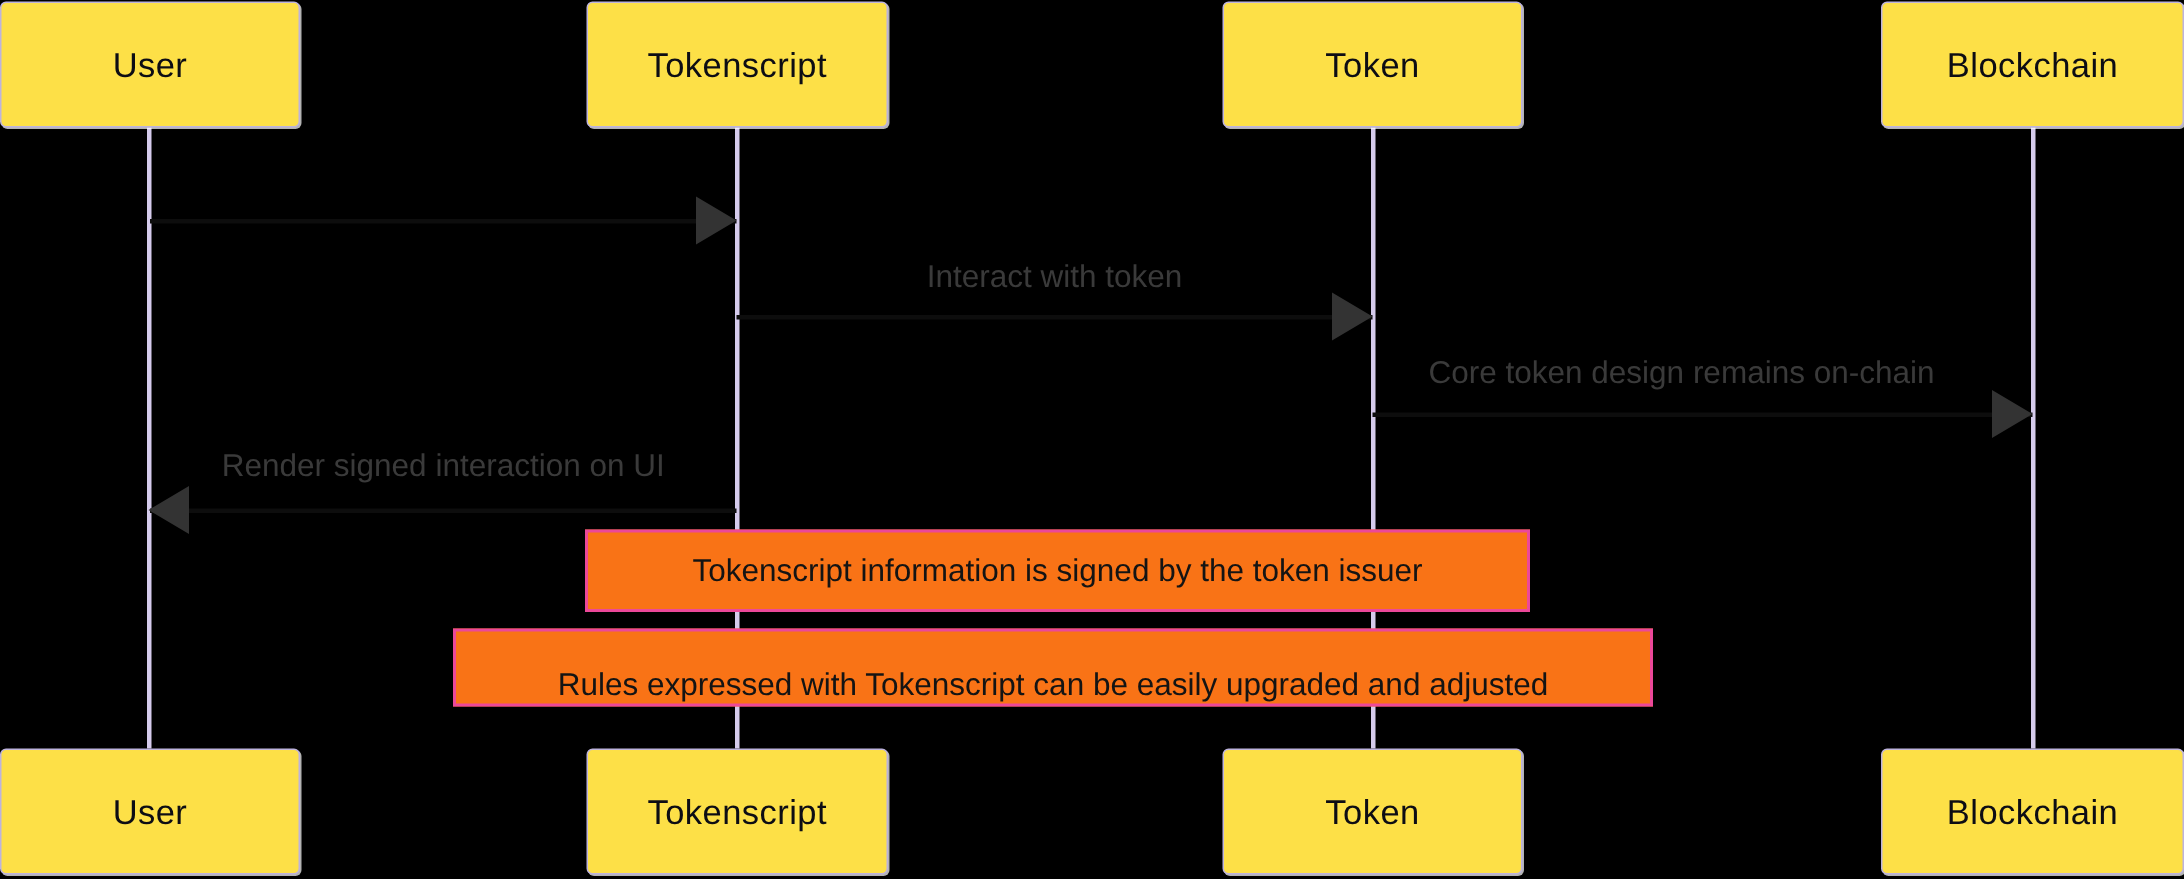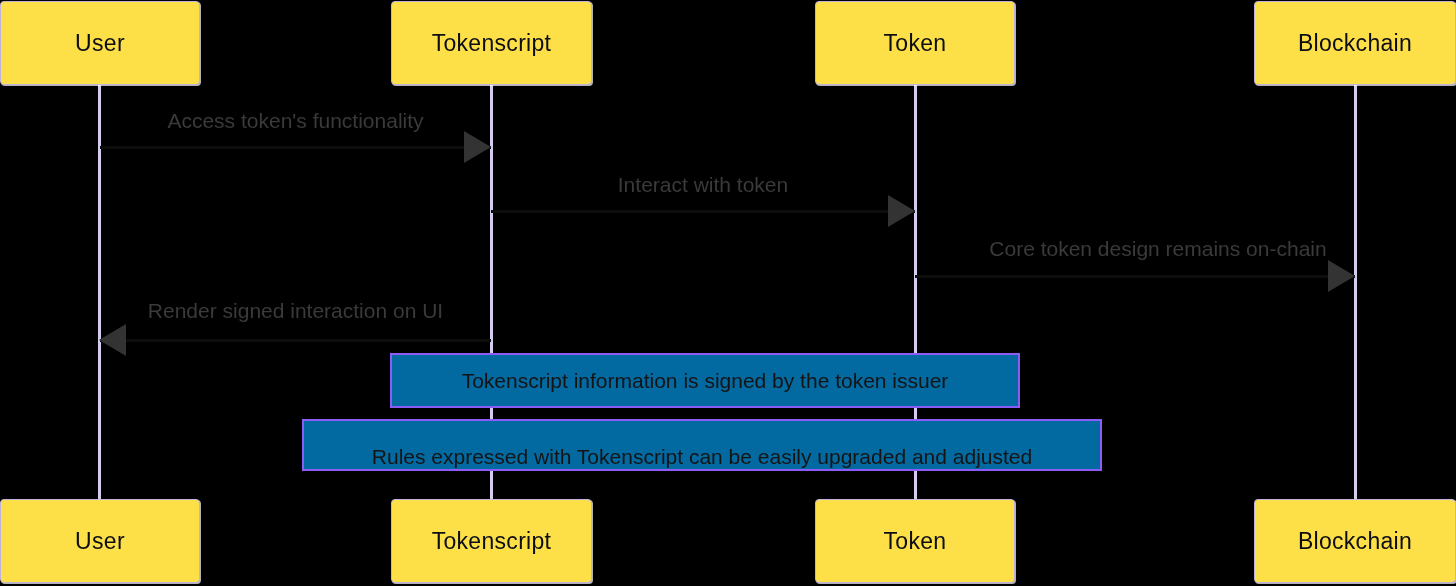--- a/index.html
+++ b/index.html
@@ -60,22 +60,22 @@
     height: 0;
     border-top: 16px solid transparent;
     border-bottom: 16px solid transparent;
     z-index: 3;
   }
   .arrow.right { border-left: 27px solid #333333; }
   .arrow.left  { border-right: 27px solid #333333; }
   
   .note {
     position: absolute;
-    background: #0369a1;
-    border: 2px solid #8b5cf6;
+    background: #f97316;
+    border: 2px solid #ec4899;
     display: flex;
     align-items: center;
     justify-content: center;
     z-index: 4;
     box-sizing: border-box;
   }
   .note span {
     font-size: 21px;
     color: #141414;
   }
@@ -83,29 +83,28 @@
 </head>
 <body>
 
 <div class="stage">
 
   <div class="lifeline" style="left:98px;"></div>
   <div class="lifeline" style="left:490px;"></div>
   <div class="lifeline" style="left:914px;"></div>
   <div class="lifeline" style="left:1354px;"></div>
 
-  <div class="msg-text" style="left:100px; top:108px; width:391px;">Access token's functionality</div>
   <div class="msg-line" style="left:100px; top:146px; width:391px;"></div>
   <div class="arrow right" style="left:464px; top:131px;"></div>
 
   <div class="msg-text" style="left:491px; top:172px; width:424px;">Interact with token</div>
   <div class="msg-line" style="left:491px; top:210px; width:424px;"></div>
   <div class="arrow right" style="left:888px; top:195px;"></div>
 
-  <div class="msg-text" style="left:938px; top:236px; width:440px;">Core token design remains on-chain</div>
+  <div class="msg-text" style="left:901px; top:236px; width:440px;">Core token design remains on-chain</div>
   <div class="msg-line" style="left:915px; top:275px; width:440px;"></div>
   <div class="arrow right" style="left:1328px; top:260px;"></div>
 
   <div class="msg-text" style="left:100px; top:298px; width:391px;">Render signed interaction on UI</div>
   <div class="msg-line" style="left:100px; top:339px; width:391px;"></div>
   <div class="arrow left" style="left:99px; top:324px;"></div>
 
   <div class="note" style="left:390px; top:353px; width:630px; height:55px;">
     <span>Tokenscript information is signed by the token issuer</span>
   </div>

